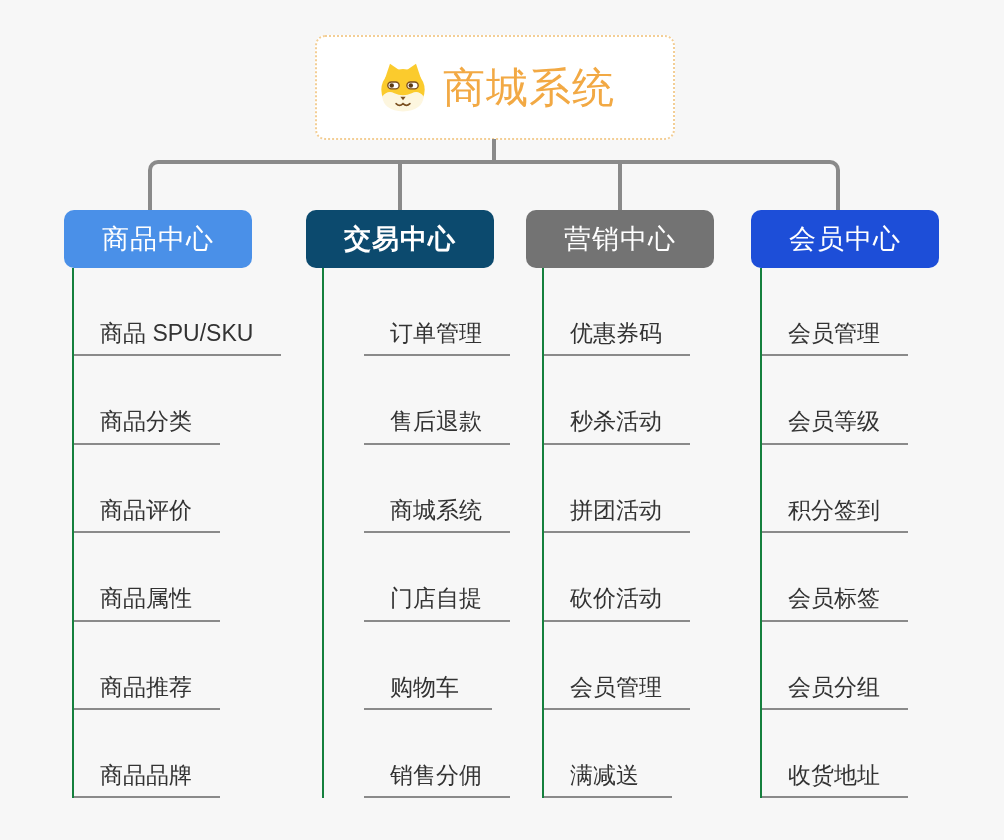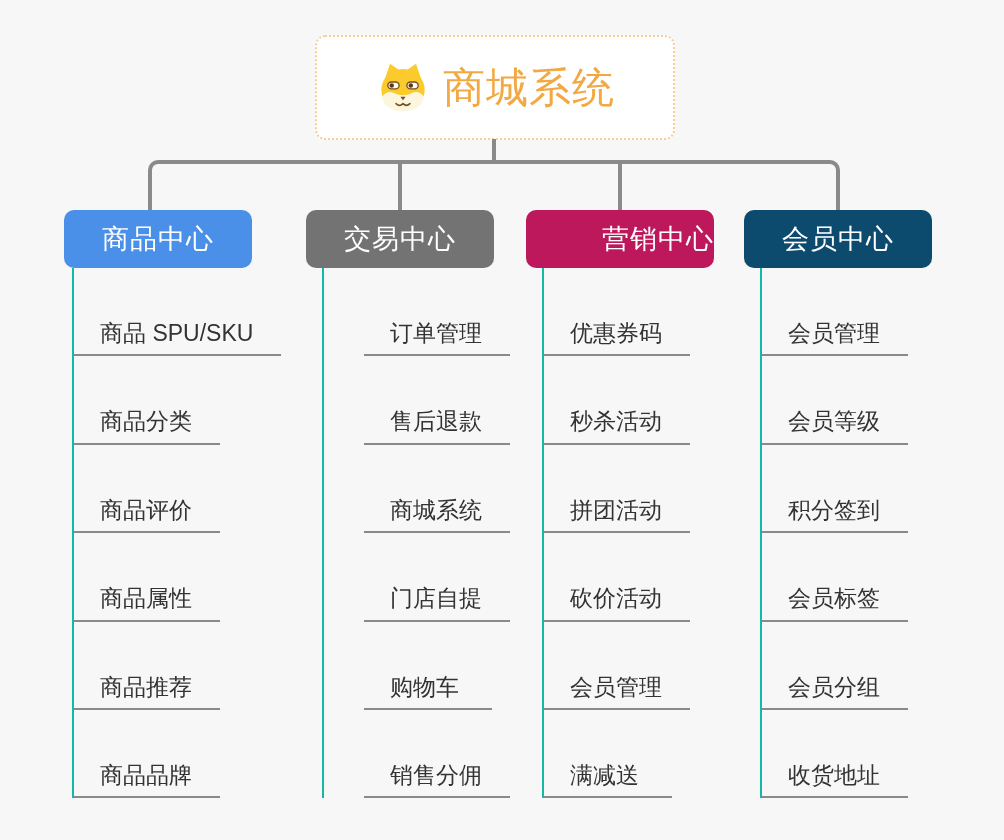--- a/index.html
+++ b/index.html
@@ -74,21 +74,21 @@
   .branch-1 { left: 64px; }
   .branch-2 { left: 306px; }
   .branch-3 { left: 526px; }
   .branch-4 { left: 744px; }
 
   
   .topic-list {
     position: absolute;
     top: 268px;
     list-style: none;
-    border-left: 2px solid #14b8a6;
+    border-left: 2px solid #15803d;
   }
   .list-1 { left: 72px; }
   .list-2 { left: 322px; padding-left: 40px; }
   .list-3 { left: 542px; }
   .list-4 { left: 760px; text-align: center; }
   .topic-item {
     height: 88.4px;
     display: flex;
     align-items: flex-end;
     width: max-content;
@@ -135,45 +135,45 @@
   </div>
   <ul class="topic-list list-1">
     <li class="topic-item">商品 SPU/SKU</li>
     <li class="topic-item">商品分类</li>
     <li class="topic-item">商品评价</li>
     <li class="topic-item">商品属性</li>
     <li class="topic-item">商品推荐</li>
     <li class="topic-item">商品品牌</li>
   </ul>
 
-  <div class="branch-node branch-2" style="background-color: #737373;">
+  <div class="branch-node branch-2" style="background-color: #0c4a6e; font-weight: bold;">
     <span>交易中心</span>
   </div>
   <ul class="topic-list list-2">
     <li class="topic-item">订单管理</li>
     <li class="topic-item">售后退款</li>
     <li class="topic-item">商城系统</li>
     <li class="topic-item">门店自提</li>
     <li class="topic-item">购物车</li>
     <li class="topic-item">销售分佣</li>
   </ul>
 
-  <div class="branch-node branch-3" style="background-color: #be185d; justify-content: flex-end;">
+  <div class="branch-node branch-3" style="background-color: #737373;">
     <span>营销中心</span>
   </div>
   <ul class="topic-list list-3">
     <li class="topic-item">优惠券码</li>
     <li class="topic-item">秒杀活动</li>
     <li class="topic-item">拼团活动</li>
     <li class="topic-item">砍价活动</li>
     <li class="topic-item">会员管理</li>
     <li class="topic-item">满减送</li>
   </ul>
 
-  <div class="branch-node branch-4" style="background-color: #0c4a6e;">
+  <div class="branch-node branch-4" style="background-color: #1d4ed8; margin-left: 7px;">
     <span>会员中心</span>
   </div>
   <ul class="topic-list list-4">
     <li class="topic-item">会员管理</li>
     <li class="topic-item">会员等级</li>
     <li class="topic-item">积分签到</li>
     <li class="topic-item">会员标签</li>
     <li class="topic-item">会员分组</li>
     <li class="topic-item">收货地址</li>
   </ul>

